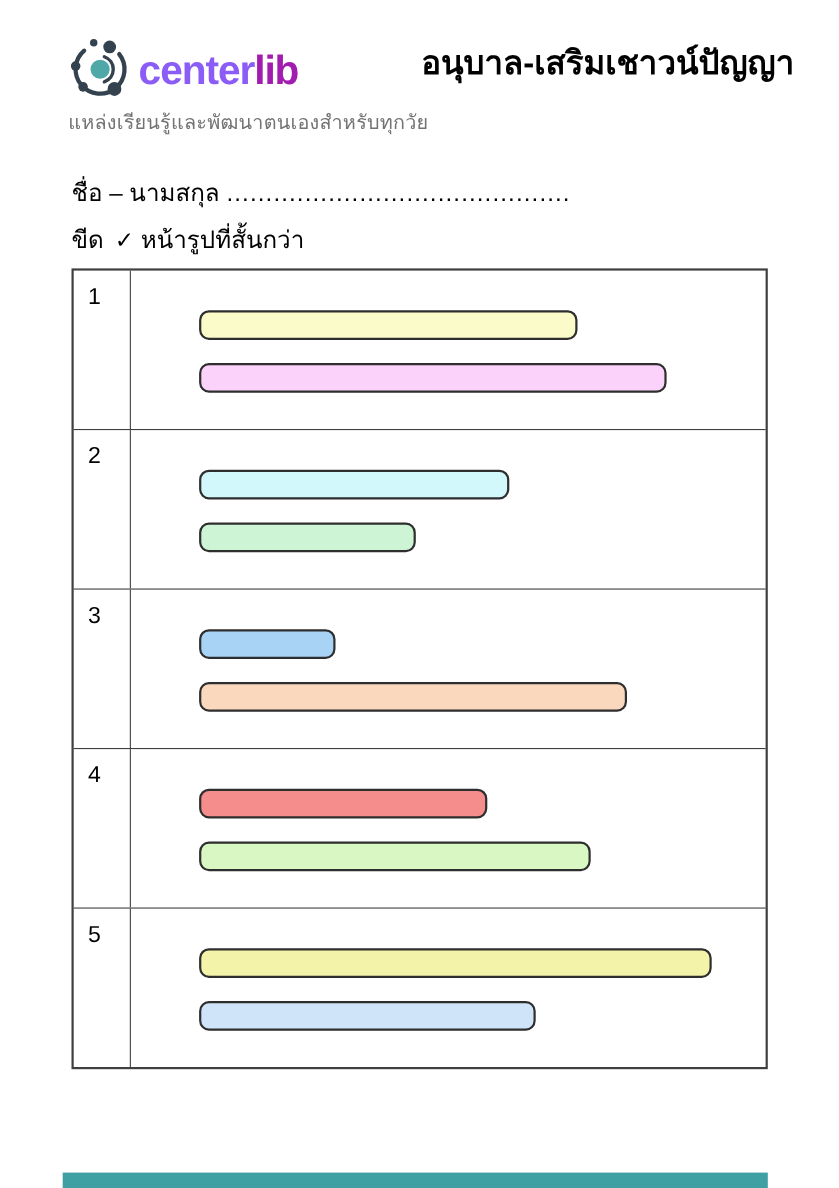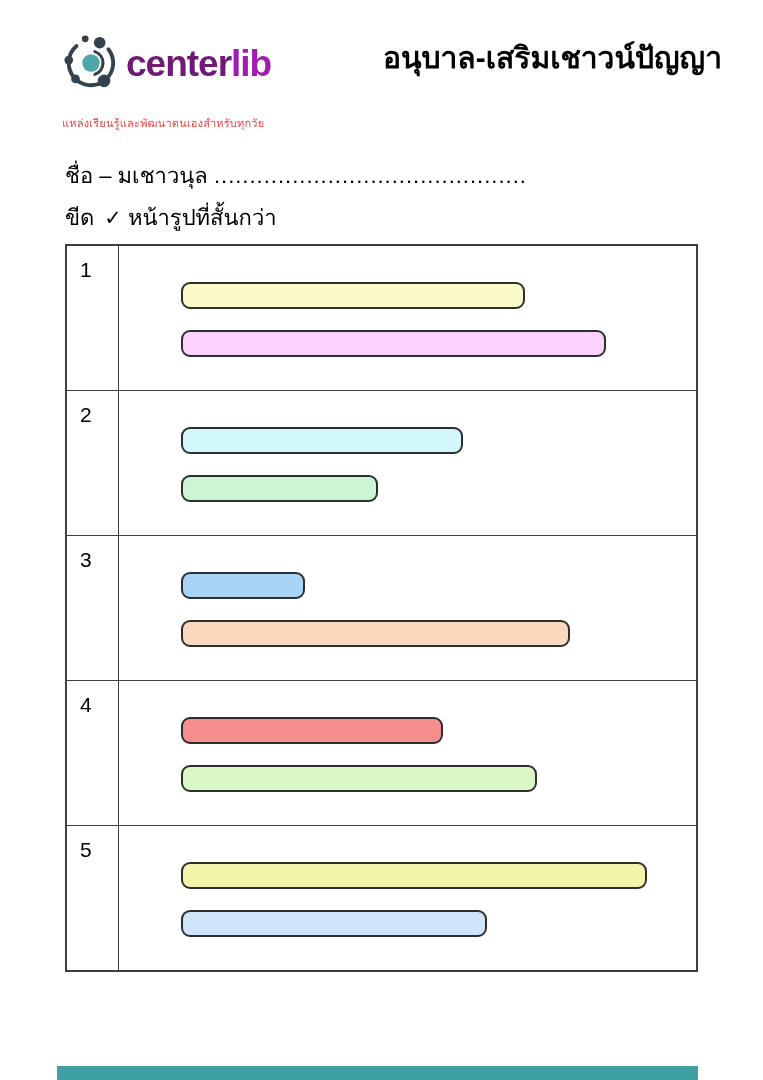--- a/index.html
+++ b/index.html
@@ -6,23 +6,23 @@
   .page{
     position:relative;width:763px;height:1080px;margin:0 auto;
     background:#ffffff;overflow:hidden;
     font-family:"Liberation Sans","DejaVu Sans",sans-serif;color:#000;
   }
   
   .logo-block{position:absolute;left:62px;top:34px;}
   .logo-row{display:flex;align-items:center;gap:6px;}
   .logo-icon{width:58px;height:58px;flex:0 0 auto;}
   .wordmark{font-size:37px;font-weight:700;letter-spacing:-1px;line-height:1;}
-  .wordmark .w1{color:#701a75;text-align:right;}
+  .wordmark .w1{color:#8b5cf6;text-align:right;}
   .wordmark .w2{color:#a21caf;}
-  .tagline{margin-top:22px;font-size:11px;color:#ef4444;letter-spacing:0.2px;}
+  .tagline{margin-top:4px;font-size:18px;color:#737373;letter-spacing:0.2px;}
   
   .title-block{position:absolute;right:41px;top:40px;text-align:left;}
   .doc-title{font-size:30px;font-weight:700;line-height:1.2;white-space:nowrap;}
   .doc-subtitle{font-size:20px;margin-top:4px;}
   
   .name-line{position:absolute;left:65px;top:158px;font-size:22px;white-space:nowrap;}
   .name-dots{letter-spacing:1px;}
   .instruction{position:absolute;left:65px;top:200px;font-size:22px;white-space:nowrap;}
   .checkmark{font-size:21px;padding:0 6px 0 10px;}
   
@@ -67,21 +67,21 @@
       <span class="wordmark"><span class="w1">center</span><span class="w2">lib</span></span>
     </div>
     <div class="tagline">แหล่งเรียนรู้และพัฒนาตนเองสำหรับทุกวัย</div>
   </div>
 
   <div class="title-block">
     <div class="doc-title">อนุบาล-เสริมเชาวน์ปัญญา</div>
   </div>
 
   <div class="name-line">
-    <span>ชื่อ – มเชาวนุล</span>
+    <span>ชื่อ – นามสกุล</span>
     <span class="name-dots">............................................</span>
   </div>
 
   <div class="instruction">
     <span>ขีด</span><span class="checkmark">✓</span><span>หน้ารูปที่สั้นกว่า</span>
   </div>
 
   <div class="worksheet-table">
       <div class="ws-row">
         <div class="num-cell">1</div>

